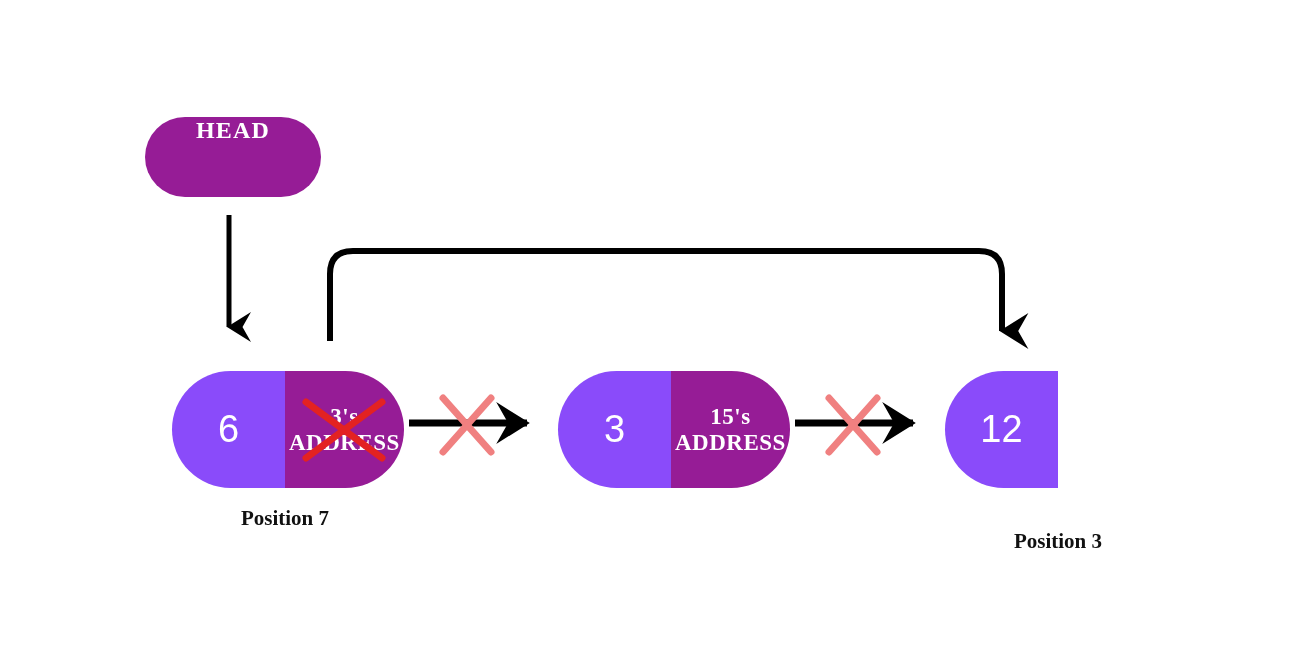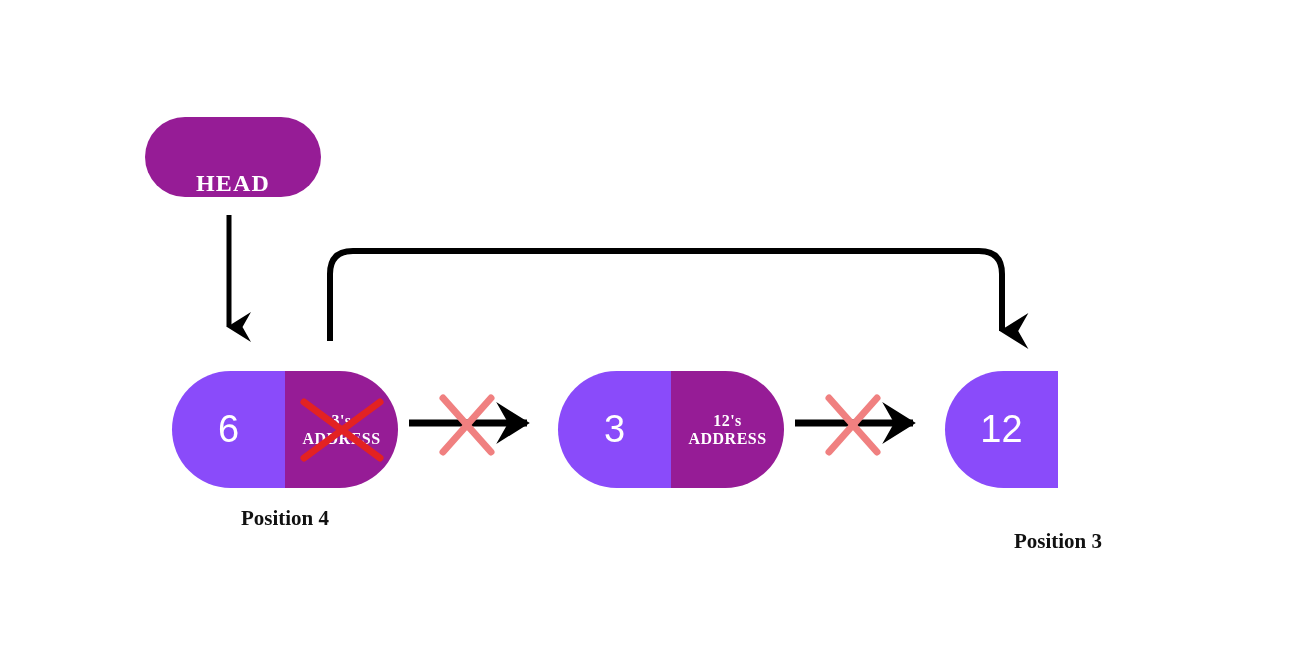--- a/index.html
+++ b/index.html
@@ -25,21 +25,21 @@
   
   .head-pill {
     position: absolute;
     left: 145px;
     top: 117px;
     width: 176px;
     height: 80px;
     background: #961C96;
     border-radius: 40px;
     display: flex;
-    align-items: flex-end;
+    align-items: flex-start;
     justify-content: center;
     z-index: 5;
   }
   .head-pill .head-label {
     color: #ffffff;
     font-family: "Liberation Serif", serif;
     font-weight: bold;
     font-size: 24px;
     letter-spacing: 1.2px;
   }
@@ -70,21 +70,21 @@
     background: #961C96;
     border-top-right-radius: 60px;
     border-bottom-right-radius: 60px;
     display: flex;
     align-items: center;
     justify-content: center;
     text-align: center;
     color: #ffffff;
     font-family: "Liberation Serif", serif;
     font-weight: bold;
-    font-size: 16px;
+    font-size: 23px;
     line-height: 1.12;
     letter-spacing: 0.5px;
     position: relative;
   }
   .node-next .next-text {
     position: relative;
     z-index: 1;
     padding: 0 4px;
   }
 
@@ -177,28 +177,28 @@
       <span>6</span>
     </div>
     <div class="node-next">
       <span class="next-text"><span>3's</span><br><span>ADDRESS</span></span>
       <svg class="field-cross" viewBox="0 0 86 66">
         <line x1="5" y1="5" x2="81" y2="61" stroke="#E32222" stroke-width="7" stroke-linecap="round"></line>
         <line x1="81" y1="5" x2="5" y2="61" stroke="#E32222" stroke-width="7" stroke-linecap="round"></line>
       </svg>
     </div>
   </div>
-  <div class="node-caption" style="left:165px; top:506px;">Position 4</div>
+  <div class="node-caption" style="left:165px; top:506px;">Position 7</div>
 
   <div class="node" style="left:558px; top:371px; width:226px;">
     <div class="node-data">
       <span>3</span>
     </div>
     <div class="node-next">
-      <span class="next-text"><span>12's</span><br><span>ADDRESS</span></span>
+      <span class="next-text"><span>15's</span><br><span>ADDRESS</span></span>
     </div>
   </div>
 
   <div class="node" style="left:945px; top:371px; width:226px;">
     <div class="node-data">
       <span>12</span>
     </div>
   </div>
   <div class="node-caption" style="left:938px; top:506px;margin-top:23px;">Position 3</div>
 

